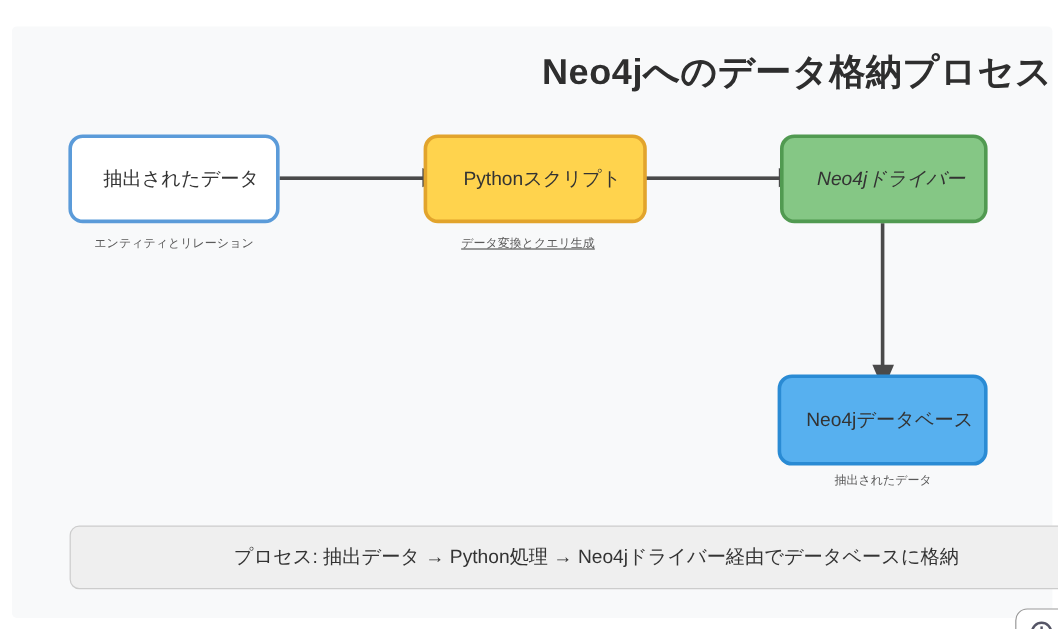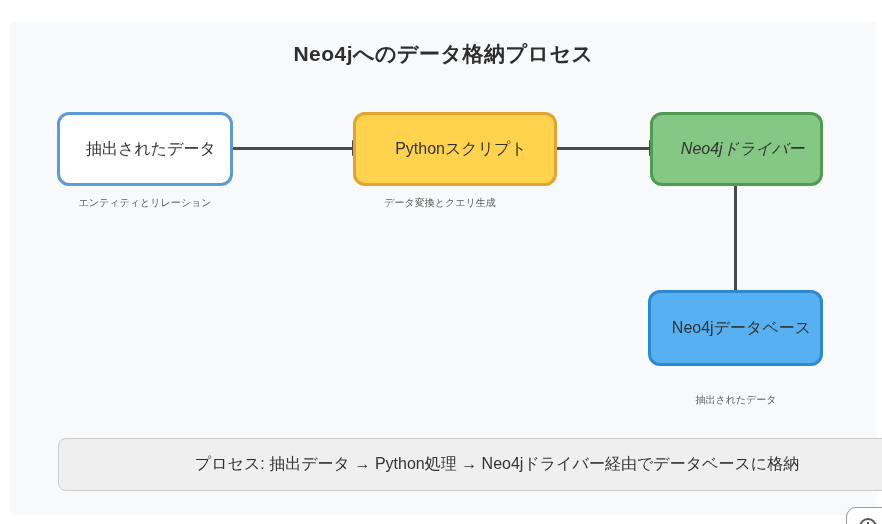--- a/index.html
+++ b/index.html
@@ -13,49 +13,49 @@
 
   .panel {
     position: absolute; left: 10px; top: 22px;
     width: 867px; height: 493px;
     background: #f8f9fa;
     border-radius: 4px;
   }
 
   .title {
     position: absolute; left: 10px; top: 40px; width: 867px;
-    text-align: center;
-    font-size: 21px; font-weight: bold;
+    text-align: right;
+    font-size: 30px; font-weight: bold;
     color: #2e2e2e;
     letter-spacing: 0.5px;
   }
 
   .node {
     position: absolute;
     display: flex; align-items: center; justify-content: center;
     border-radius: 12px;
     font-size: 16px;
     color: #333333;
     text-align: center;
     padding-left: 12px;
   }
   .node-extracted { left: 57px;  top: 112px; width: 176px; height: 74px; background: #ffffff; border: 3px solid #5b9bd9; }
-  .node-python    { left: 353px; top: 112px; width: 204px; height: 74px; background: #ffd34d; border: 3px solid #e2a42c; }
+  .node-python    { left: 353px; top: 112px; width: 186px; height: 74px; background: #ffd34d; border: 3px solid #e2a42c; }
   .node-driver    { left: 650px; top: 112px; width: 173px; height: 74px; background: #85c785; border: 3px solid #519a51; font-style: italic; }
-  .node-database  { left: 648px; top: 290px; width: 175px; height: 76px; background: #57b0ef; border: 3px solid #2a8bd4; }
+  .node-database  { left: 648px; top: 312px; width: 175px; height: 76px; background: #57b0ef; border: 3px solid #2a8bd4; }
 
   .sublabel {
     position: absolute;
     width: 240px;
     text-align: center;
     font-size: 10px;
     color: #5a5a5a;
   }
   .sub-extracted { left: 25px;  top: 196px; }
-  .sub-python    { left: 320px; top: 196px; }
+  .sub-python    { left: 320px; top: 196px; text-decoration: underline; }
   .sub-driver    { left: 616px; top: 196px; }
   .sub-database  { left: 616px; top: 393px; }
 
   .edge-line { position: absolute; background: #4a4a4a; }
   .line-1 { left: 233px; top: 147px; width: 121px; height: 3px; }
   .line-2 { left: 528px; top: 147px; width: 122px; height: 3px; }
   .line-3 { left: 734px; top: 186px; width: 3px; height: 120px; }
 
   .arrowhead { position: absolute; width: 0; height: 0; }
   .head-1 { left: 352px; top: 140px; border-top: 8px solid transparent; border-bottom: 8px solid transparent; border-left: 18px solid #4a4a4a; }

